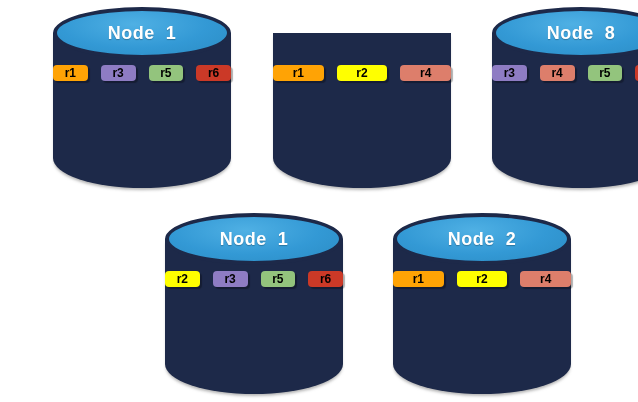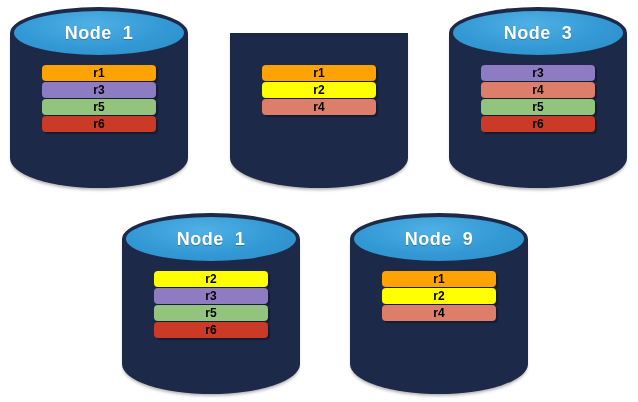--- a/index.html
+++ b/index.html
@@ -3,21 +3,21 @@
 <meta charset="utf-8">
 <style>
   html,body{margin:0;padding:0;background:#ffffff;}
   #canvas{
     position:relative;
     width:638px;height:402px;
     background:#ffffff;
     overflow:hidden;
     font-family:"Liberation Sans", sans-serif;
   }
-  .node{position:absolute;width:178px;height:181px;}
+  .node{position:absolute;width:178px;height:181px;margin-left:43px;}
   .cyl-body{
     position:absolute;left:0;right:0;top:26px;bottom:0;
     background:#1d2949;
     border-radius:0 0 50% 50% / 0 0 30px 30px;
     box-shadow:0 3px 3px -1px rgba(120,120,120,0.55);
   }
   .cyl-top{
     position:absolute;left:0;right:0;top:0;height:52px;
     background:radial-gradient(ellipse at 45% 30%, #4fb0e4 0%, #3399d5 55%, #2b8cc4 100%);
     border:4px solid #1d2949;
@@ -28,21 +28,21 @@
   .node-label{
     color:#ffffff;
     font-weight:bold;
     font-size:18px;
     letter-spacing:0.5px;
     white-space:pre;
     text-shadow:0 1px 1px rgba(0,0,0,0.25);
   }
   .bars{
     position:absolute;top:58px;left:0;right:0;
-    display:flex;flex-direction:column;align-items:center;gap:1px;
+    display:flex;flex-direction:row;align-items:center;gap:13px;
   }
   .bar{
     width:114px;height:16px;
     border-radius:4px;
     display:flex;align-items:center;justify-content:center;
     font-size:12px;font-weight:bold;color:#000000;
     box-shadow:2px 2px 1px rgba(0,0,0,0.30);
   }
 </style>
 </head>
@@ -65,21 +65,21 @@
       <div class="cyl-body"></div>
       <div class="bars">
         <div class="bar" style="background: rgb(255, 163, 5);">r1</div>
         <div class="bar" style="background: rgb(255, 255, 0);">r2</div>
         <div class="bar" style="background: rgb(221, 126, 107);">r4</div>
       </div>
     </div>
     <div class="node" style="left: 449px; top: 7px;">
       <div class="cyl-body"></div>
       <div class="cyl-top">
-        <span class="node-label">Node  3</span>
+        <span class="node-label">Node  8</span>
       </div>
       <div class="bars">
         <div class="bar" style="background: rgb(142, 124, 195);">r3</div>
         <div class="bar" style="background: rgb(221, 126, 107);">r4</div>
         <div class="bar" style="background: rgb(147, 196, 125);">r5</div>
         <div class="bar" style="background: rgb(203, 57, 39);">r6</div>
       </div>
     </div>
     <div class="node" style="left: 122px; top: 213px;">
       <div class="cyl-body"></div>
@@ -89,21 +89,21 @@
       <div class="bars">
         <div class="bar" style="background: rgb(255, 255, 0);">r2</div>
         <div class="bar" style="background: rgb(142, 124, 195);">r3</div>
         <div class="bar" style="background: rgb(147, 196, 125);">r5</div>
         <div class="bar" style="background: rgb(203, 57, 39);">r6</div>
       </div>
     </div>
     <div class="node" style="left: 350px; top: 213px;">
       <div class="cyl-body"></div>
       <div class="cyl-top">
-        <span class="node-label">Node  9</span>
+        <span class="node-label">Node  2</span>
       </div>
       <div class="bars">
         <div class="bar" style="background: rgb(255, 163, 5);">r1</div>
         <div class="bar" style="background: rgb(255, 255, 0);">r2</div>
         <div class="bar" style="background: rgb(221, 126, 107);">r4</div>
       </div>
     </div>
   </div>
 
 </body></html>

